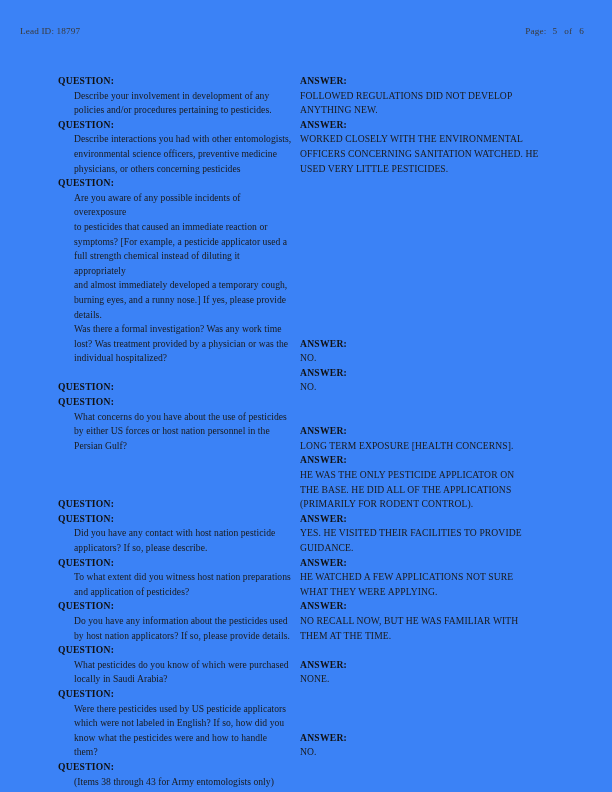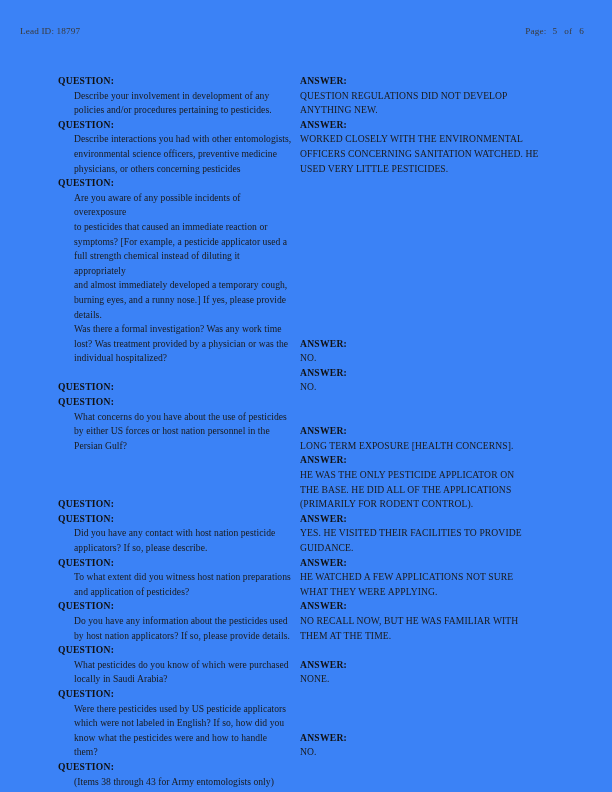--- a/index.html
+++ b/index.html
@@ -122,21 +122,21 @@
 
   <div class="qa-body">
       <div class="qa-row">
         <div class="qa-col-question">
           <div class="qa-label">QUESTION:</div>
           <div class="qa-text">Describe your involvement in development of any
 policies and/or procedures pertaining to pesticides.</div>
         </div>
         <div class="qa-col-answer">
           <div class="qa-label">ANSWER:</div>
-          <div class="answer-text">QUESTION REGULATIONS DID NOT DEVELOP
+          <div class="answer-text">FOLLOWED REGULATIONS DID NOT DEVELOP
 ANYTHING NEW.</div>
         </div>
       </div>
       <div class="qa-row">
         <div class="qa-col-question">
           <div class="qa-label">QUESTION:</div>
           <div class="qa-text">Describe interactions you had with other entomologists,
 environmental science officers, preventive medicine
 physicians, or others concerning pesticides</div>
         </div>

